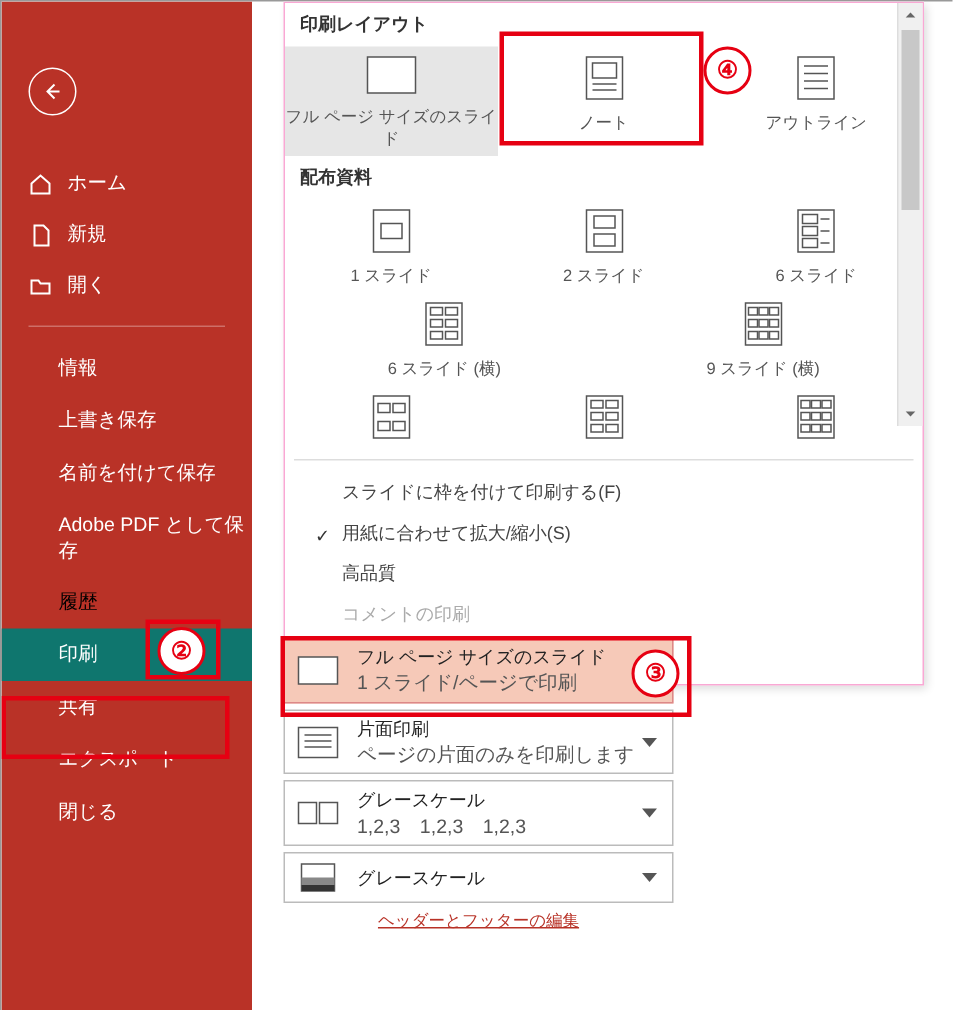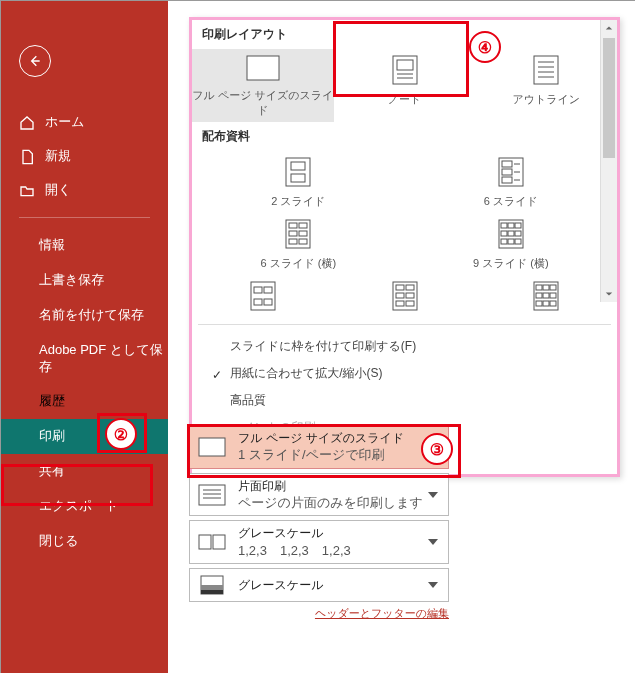--- a/index.html
+++ b/index.html
@@ -7,21 +7,21 @@
   .sidebar{position:absolute;left:0;top:0;width:167px;height:100%;background:#B93227;color:#fff}
   .back-btn{width:30px;height:30px;border:1.5px solid #fff;border-radius:50%;margin:44px 0 28px 18px;display:flex;align-items:center;justify-content:center;cursor:pointer}
   .back-btn svg{width:16px;height:16px;stroke:#fff;fill:none;stroke-width:2}
   .side-item{display:flex;align-items:flex-end;padding:8px 18px;cursor:pointer;font-size:13px}
   .side-item .ic{width:16px;height:16px;margin-right:10px;flex-shrink:0}
   .side-sep{height:1px;background:rgba(255,255,255,0.3);margin:10px 18px}
   .side-sub{padding:9px 0 9px 38px;cursor:pointer;font-size:13px;line-height:1.3}
   .side-sub.dim{color:#000000}
   .side-sub.active{background:#0f766e}
   .right{position:absolute;left:167px;top:0;right:0;height:100%}
-  .flyout{position:absolute;left:21px;top:16px;width:425px;background:#fff;border:3px solid #f9a8d4;box-shadow:2px 2px 6px rgba(0,0,0,0.15)}
+  .flyout{position:absolute;left:21px;top:0;width:425px;background:#fff;border:1px solid #f9a8d4;box-shadow:2px 2px 6px rgba(0,0,0,0.15)}
   .fly-sec-title{font-size:12px;font-weight:bold;padding:6px 10px 6px 10px}
   .fly-row{display:flex}
   .fly-cell{flex:1;text-align:center;padding:6px 0 4px;cursor:pointer}
   .fly-cell.sel{background:#e6e6e6}
   .fly-cell .box{display:inline-block;margin-bottom:4px}
   .fly-label{font-size:11px;color:#555}
   .fly-list{padding:6px 0}
   .fly-line{display:flex;align-items:flex-end;padding:5px 18px;cursor:pointer;font-size:12px;color:#444}
   .fly-line.dim{color:#aaa;cursor:default}
   .fly-check{width:14px;text-align:center;margin-right:6px;color:#333}
@@ -30,21 +30,21 @@
   .scroll-arrow svg{width:8px;height:8px;fill:#666}
   .scroll-thumb{position:absolute;left:2px;right:2px;top:18px;height:120px;background:#c8c8c8;cursor:pointer}
   .settings{position:absolute;left:21px;top:424px;width:260px}
   .set-btn{border:1px solid #bbb;background:#fff;display:flex;align-items:center;padding:4px 6px;margin-bottom:4px;cursor:pointer;position:relative}
   .set-btn.sel{background:#F6C9B8;border-color:#d88}
   .set-ic{width:32px;height:24px;display:flex;align-items:center;justify-content:center;margin-right:10px;flex-shrink:0}
   .set-txt{flex:1;line-height:1.35}
   .set-t1{font-size:12px;color:#222}
   .set-t2{font-size:13px;color:#555}
   .set-caret{width:0;height:0;border-left:5px solid transparent;border-right:5px solid transparent;border-top:6px solid #555;margin-right:4px}
-  .link{text-align:right;font-size:11px;margin-top:4px}
+  .link{text-align:center;font-size:11px;margin-top:4px}
   .link a{color:#B83227;text-decoration:underline;cursor:pointer}
   .callout{position:absolute;border:3px solid #E60012;z-index:5;pointer-events:none}
   .callout-num{position:absolute;width:28px;height:28px;border:2px solid #E60012;border-radius:50%;color:#E60012;font-size:16px;font-weight:bold;display:flex;align-items:center;justify-content:center;background:#fff;z-index:6;pointer-events:none}
 </style>
 </head>
 <body>
 
 <div class="wrap">
 
   <div class="sidebar">
@@ -122,20 +122,27 @@
                 <line x1="5" y1="17" x2="21" y2="17" stroke="#555"></line>
                 <line x1="5" y1="22" x2="21" y2="22" stroke="#555"></line>
               </svg>
           </span><br>
           <span class="fly-label">アウトライン</span>
         </div>
       </div>
 
       <div class="fly-sec-title">配布資料</div>
       <div class="fly-row">
+        <div class="fly-cell">
+          <span class="box"><svg width="26" height="30">
+                <rect x="1" y="1" width="24" height="28" fill="#fff" stroke="#555"></rect>
+                <rect x="6" y="10" width="14" height="10" fill="none" stroke="#555"></rect>
+              </svg></span><br>
+          <span class="fly-label">1 スライド</span>
+        </div>
         <div class="fly-cell">
           <span class="box"><svg width="26" height="30">
                 <rect x="1" y="1" width="24" height="28" fill="#fff" stroke="#555"></rect>
                 <rect x="6" y="5" width="14" height="8" fill="none" stroke="#555"></rect>
                 <rect x="6" y="17" width="14" height="8" fill="none" stroke="#555"></rect>
               </svg></span><br>
           <span class="fly-label">2 スライド</span>
         </div>
         <div class="fly-cell">
           <span class="box"><svg width="26" height="30">

